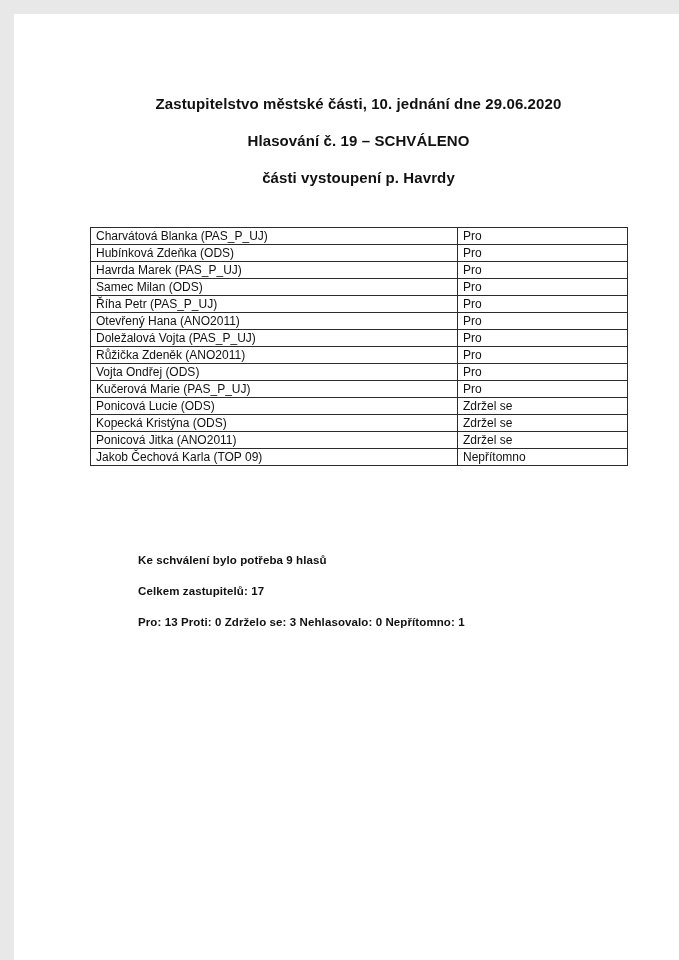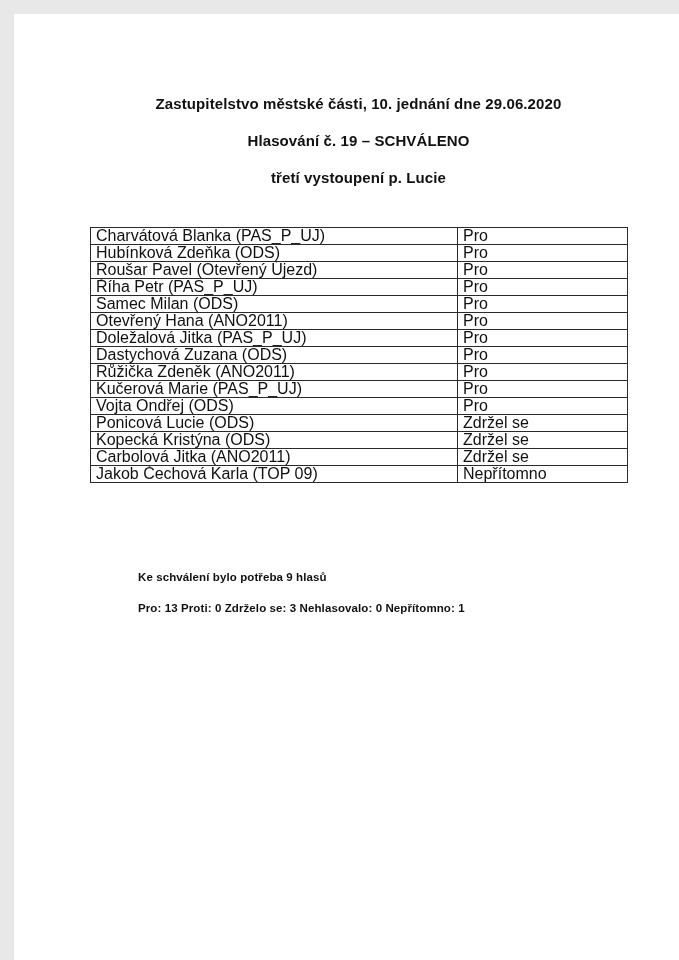--- a/index.html
+++ b/index.html
@@ -40,21 +40,21 @@
   }
   table.vote-table {
     margin-top: 39px;
     width: 537px;
     border-collapse: collapse;
     table-layout: fixed;
   }
   table.vote-table td {
     border: 1px solid var(--border, #2b2b2b);
     height: 17px;
-    font-size: 16px;
+    font-size: 12px;
     line-height: 14px;
     padding: 0 0 0 5px;
     vertical-align: middle;
     white-space: nowrap;
     overflow: hidden;
   }
   td.name-cell { width: 367px; }
   td.vote-cell { width: 170px; }
   .summary {
     margin-top: 87px;
@@ -70,87 +70,84 @@
 </style>
 </head>
 <body>
 
 <div class="page">
   <div class="content">
 
     <div class="heading">
       <div class="title-line">Zastupitelstvo městské části, 10. jednání dne 29.06.2020</div>
       <div class="title-line">Hlasování č. 19 – SCHVÁLENO</div>
-      <div class="title-line">třetí vystoupení p. Lucie</div>
+      <div class="title-line">části vystoupení p. Havrdy</div>
     </div>
 
     <table class="vote-table">
       <tbody>
           <tr>
             <td class="name-cell">Charvátová Blanka (PAS_P_UJ)</td>
             <td class="vote-cell">Pro</td>
           </tr>
           <tr>
             <td class="name-cell">Hubínková Zdeňka (ODS)</td>
             <td class="vote-cell">Pro</td>
           </tr>
           <tr>
-            <td class="name-cell">Roušar Pavel (Otevřený Újezd)</td>
+            <td class="name-cell">Havrda Marek (PAS_P_UJ)</td>
+            <td class="vote-cell">Pro</td>
+          </tr>
+          <tr>
+            <td class="name-cell">Samec Milan (ODS)</td>
             <td class="vote-cell">Pro</td>
           </tr>
           <tr>
             <td class="name-cell">Říha Petr (PAS_P_UJ)</td>
             <td class="vote-cell">Pro</td>
           </tr>
           <tr>
-            <td class="name-cell">Samec Milan (ODS)</td>
-            <td class="vote-cell">Pro</td>
-          </tr>
-          <tr>
             <td class="name-cell">Otevřený Hana (ANO2011)</td>
             <td class="vote-cell">Pro</td>
           </tr>
           <tr>
-            <td class="name-cell">Doležalová Jitka (PAS_P_UJ)</td>
-            <td class="vote-cell">Pro</td>
-          </tr>
-          <tr>
-            <td class="name-cell">Dastychová Zuzana (ODS)</td>
+            <td class="name-cell">Doležalová Vojta (PAS_P_UJ)</td>
             <td class="vote-cell">Pro</td>
           </tr>
           <tr>
             <td class="name-cell">Růžička Zdeněk (ANO2011)</td>
             <td class="vote-cell">Pro</td>
           </tr>
           <tr>
-            <td class="name-cell">Kučerová Marie (PAS_P_UJ)</td>
+            <td class="name-cell">Vojta Ondřej (ODS)</td>
             <td class="vote-cell">Pro</td>
           </tr>
           <tr>
-            <td class="name-cell">Vojta Ondřej (ODS)</td>
+            <td class="name-cell">Kučerová Marie (PAS_P_UJ)</td>
             <td class="vote-cell">Pro</td>
           </tr>
           <tr>
             <td class="name-cell">Ponicová Lucie (ODS)</td>
             <td class="vote-cell">Zdržel se</td>
           </tr>
           <tr>
             <td class="name-cell">Kopecká Kristýna (ODS)</td>
             <td class="vote-cell">Zdržel se</td>
           </tr>
           <tr>
-            <td class="name-cell">Carbolová Jitka (ANO2011)</td>
+            <td class="name-cell">Ponicová Jitka (ANO2011)</td>
             <td class="vote-cell">Zdržel se</td>
           </tr>
           <tr>
             <td class="name-cell">Jakob Čechová Karla (TOP 09)</td>
             <td class="vote-cell">Nepřítomno</td>
           </tr>
         </tbody>
     </table>
 
     <div class="summary">
       <p>Ke schválení bylo potřeba 9 hlasů</p>
+      <p>Celkem zastupitelů: 17</p>
       <p>Pro: 13 Proti: 0 Zdrželo se: 3 Nehlasovalo: 0 Nepřítomno: 1</p>
     </div>
 
   </div>
 </div>
 
 </body></html>

